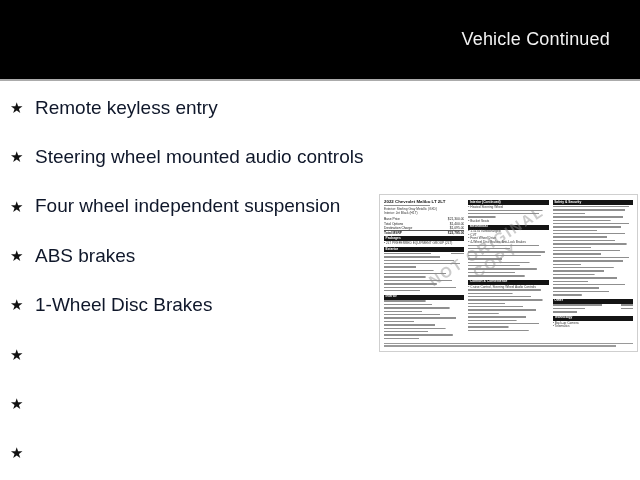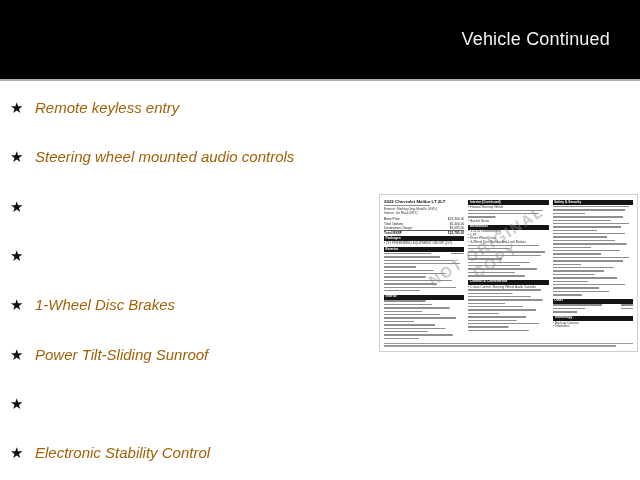--- a/index.html
+++ b/index.html
@@ -10,21 +10,21 @@
   
   .header { position:absolute; left:0; top:0; width:640px; height:81px;
             background:#000; display:flex; align-items:center; justify-content:flex-end;
             border-bottom:2px solid #ababab; }
   .header-title { color:#f2f2f2; font-size:18px; padding-right:30px; letter-spacing:0.2px; }
 
   
   .hl-list { position:absolute; left:0; top:83px; width:420px; }
   .hl-row { height:49.3px; display:flex; align-items:center; padding-left:10px; }
   .star { width:25px; font-size:15px; color:#111; line-height:1; }
-  .hl-text { font-size:15px; color:#a16207;font-style:italic; }
+  .hl-text { font-size:19px; color:#0f172a; }
 
   
   .sticker { position:absolute; left:379px; top:194px; width:259px; height:158px;
              background:#fff; border:1px solid #cfcfcf; padding:4px 4px 2px 4px;
              overflow:hidden; }
   .sticker-cols { display:flex; gap:4px; height:142px; overflow:hidden; }
   .col { flex:1; overflow:hidden; }
   .s-title { font-size:4.4px; font-weight:bold; color:#111; line-height:5px; margin-bottom:0.8px; }
   .s-info { font-size:3.2px; color:#333; line-height:3.6px; }
   .s-gap { height:2px; }
@@ -57,38 +57,38 @@
       <div class="hl-row">
         <span class="star">★</span>
         <span class="hl-text">Remote keyless entry</span>
       </div>
       <div class="hl-row">
         <span class="star">★</span>
         <span class="hl-text">Steering wheel mounted audio controls</span>
       </div>
       <div class="hl-row">
         <span class="star">★</span>
-      </div>
-      <div class="hl-row">
-        <span class="star">★</span>
+        <span class="hl-text">Four wheel independent suspension</span>
+      </div>
+      <div class="hl-row">
+        <span class="star">★</span>
+        <span class="hl-text">ABS brakes</span>
       </div>
       <div class="hl-row">
         <span class="star">★</span>
         <span class="hl-text">1-Wheel Disc Brakes</span>
       </div>
       <div class="hl-row">
         <span class="star">★</span>
-        <span class="hl-text">Power Tilt-Sliding Sunroof</span>
-      </div>
-      <div class="hl-row">
-        <span class="star">★</span>
-      </div>
-      <div class="hl-row">
-        <span class="star">★</span>
-        <span class="hl-text">Electronic Stability Control</span>
+      </div>
+      <div class="hl-row">
+        <span class="star">★</span>
+      </div>
+      <div class="hl-row">
+        <span class="star">★</span>
       </div>
     </div>
 
   <div class="sticker">
     <div class="sticker-cols">
         <div class="col">
           <div class="s-title">2022 Chevrolet Malibu LT 2LT</div>
           <div class="s-line" style="background-size: 58% 100%;"></div>
           <div class="s-info">Exterior: Sterling Gray Metallic (GXD)</div>
           <div class="s-info">Interior: Jet Black (H1T)</div>

